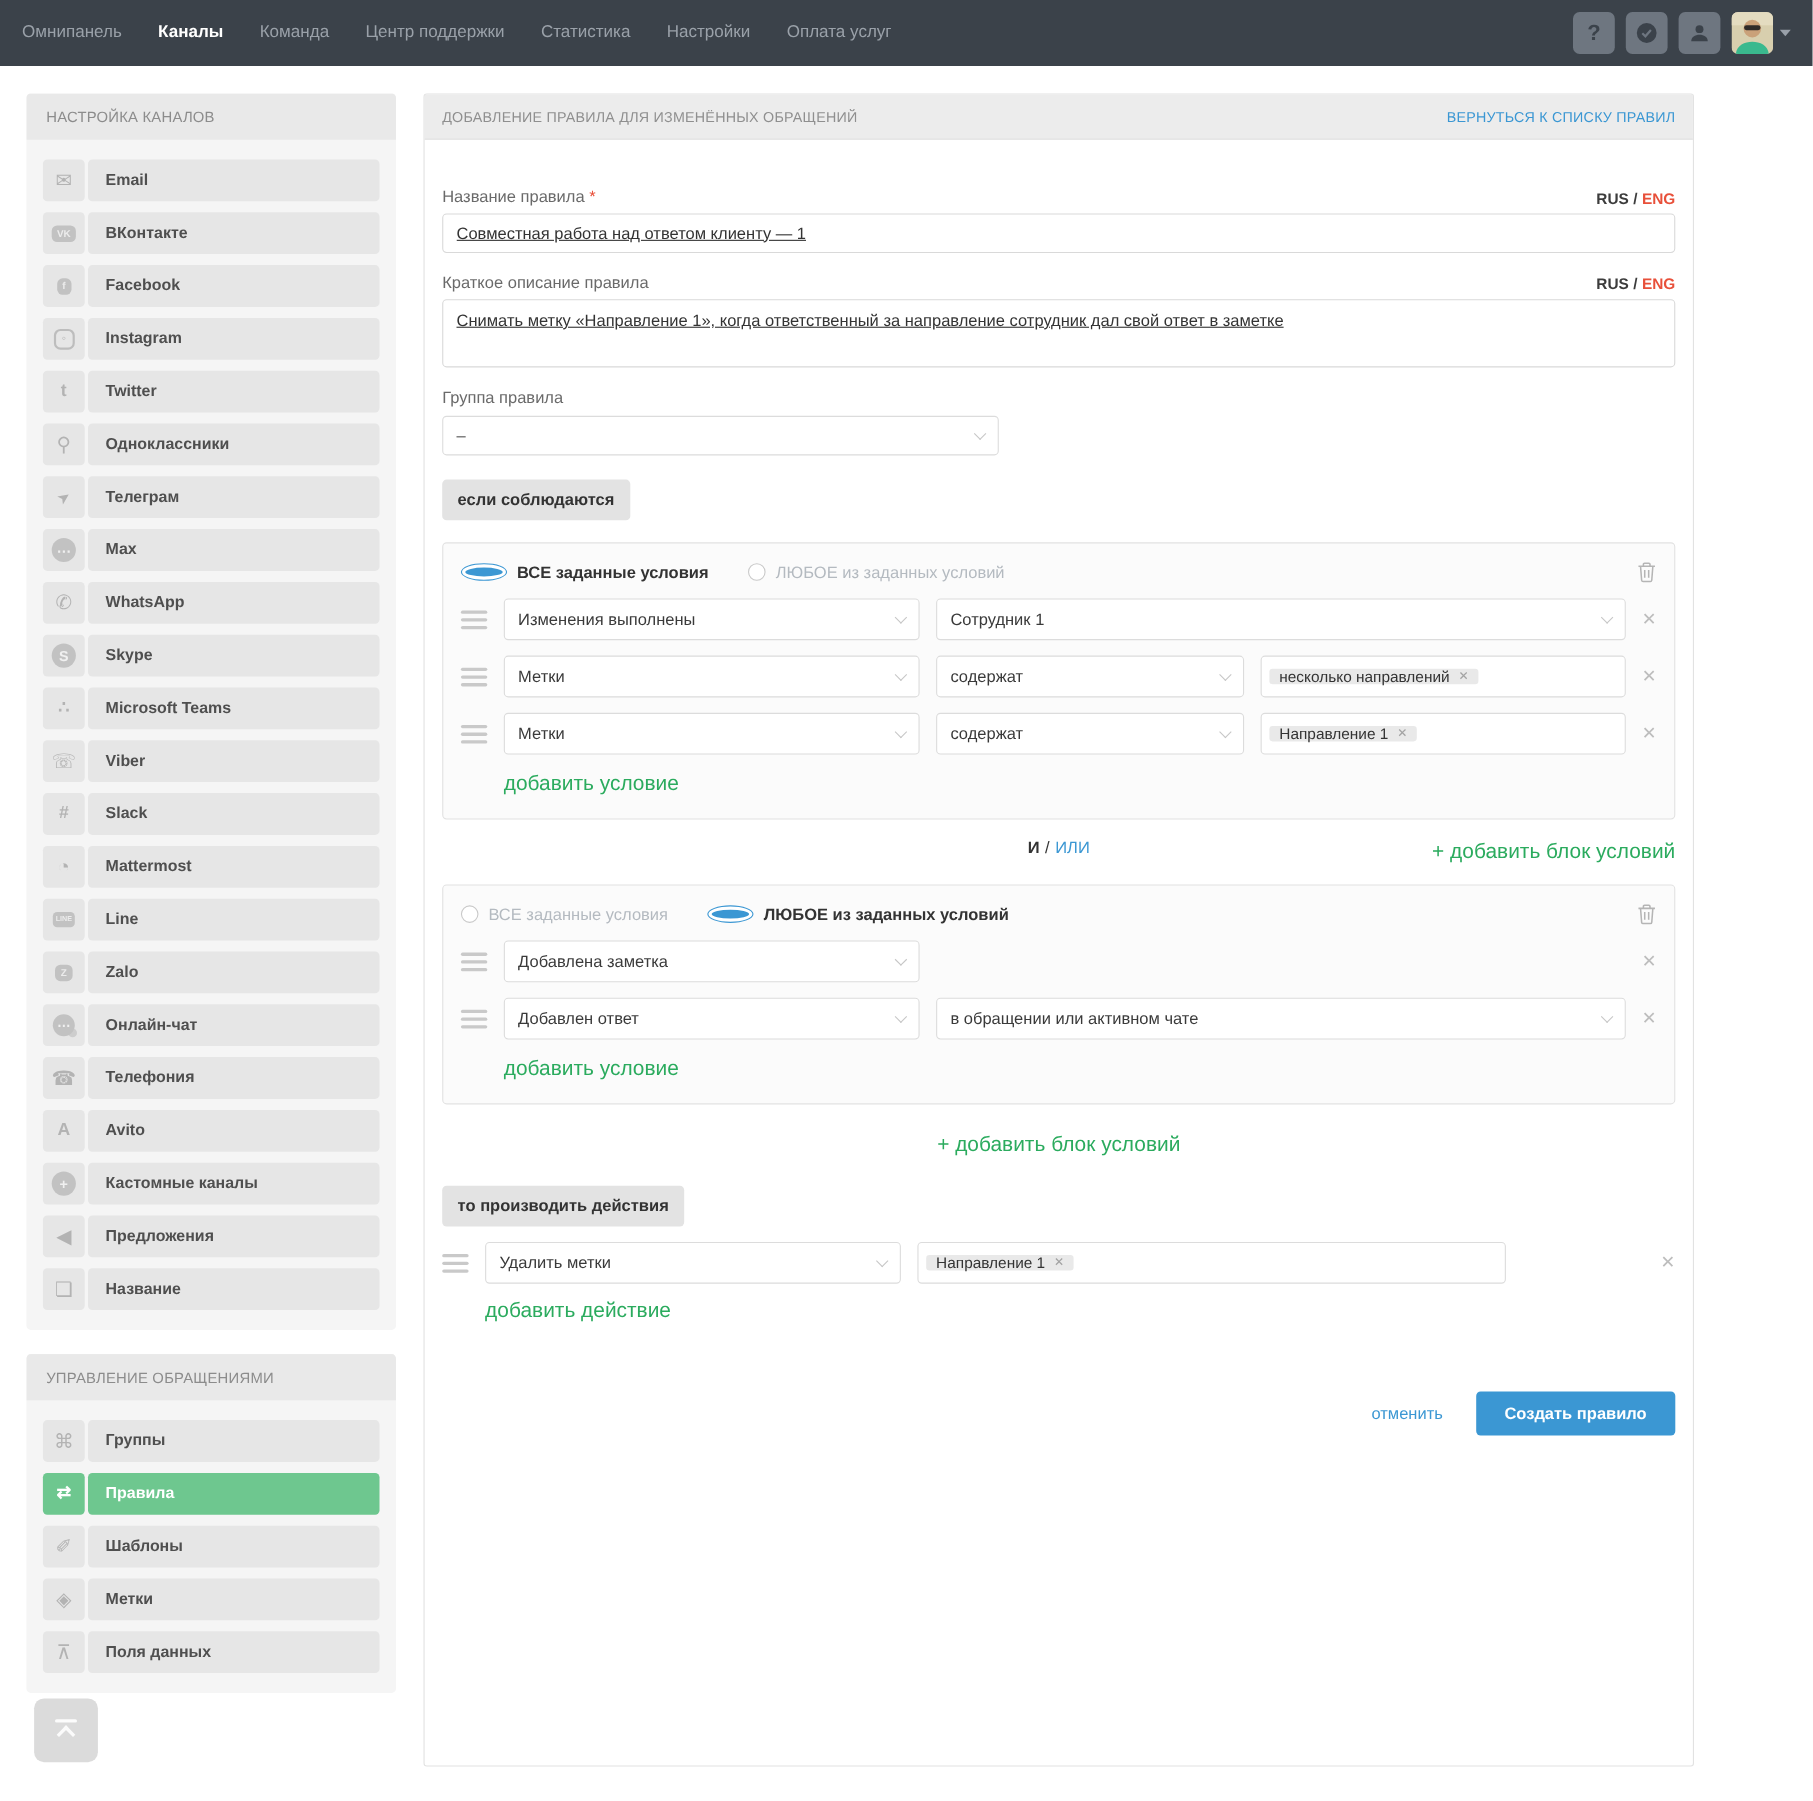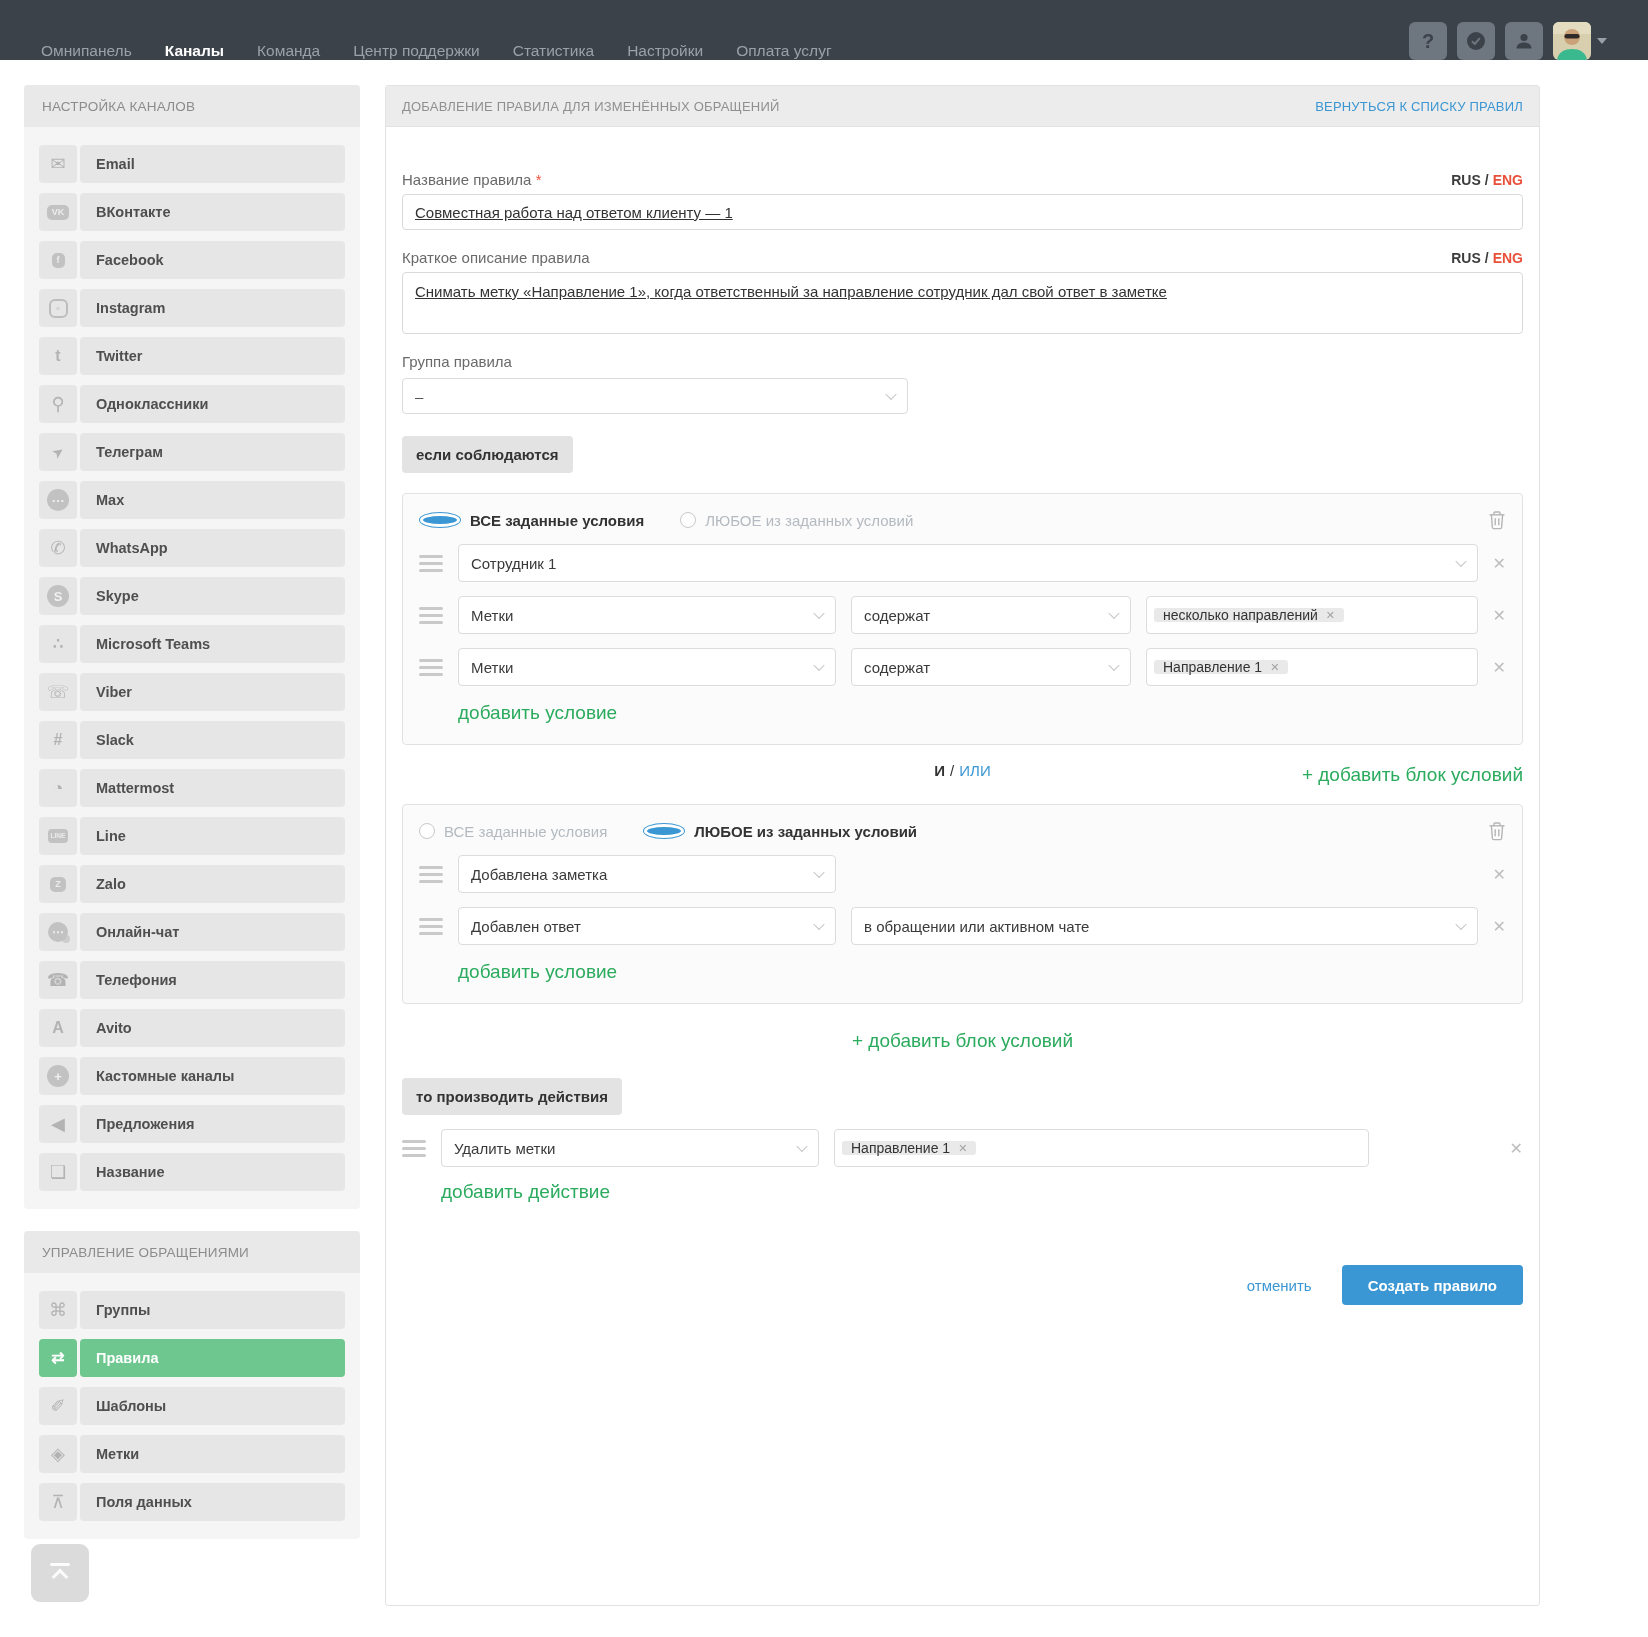--- a/index.html
+++ b/index.html
@@ -1,20 +1,20 @@
 <!DOCTYPE html>
 <html style="--nav-bg: #3b424a; --accent-blue: #3b97d3; --accent-green: #6ec78f; --link-green: #2bab5e; --danger-red: #e8503a;"><head>
 <meta charset="utf-8">
 <style>
   * { margin:0; padding:0; box-sizing:border-box; }
   body { font-family:"Liberation Sans", sans-serif; background:#fff; }
   .page { width:1648px; height:1637px; position:relative; overflow:hidden; background:#fff; }
 
   
-  .topnav { height:60px; background:var(--nav-bg,#3b424a); display:flex; align-items:flex-end; padding:0 41px; }
+  .topnav { height:60px; background:var(--nav-bg,#3b424a); display:flex; align-items:center; padding:0 20px; }
   .nav-items { display:flex; align-items:center; gap:33px; }
   .nav-item { font-size:15.5px; color:#9aa1a9; cursor:pointer; white-space:nowrap; }
   .nav-item.active { color:#fff; font-weight:bold; }
   .nav-right { margin-left:auto; display:flex; align-items:center; gap:10px; }
   .navbtn { width:38px; height:38px; border-radius:6px; background:#6e7680; display:flex; align-items:center; justify-content:center; cursor:pointer; color:#3b424a; font-weight:bold; font-size:20px; }
   .account { display:flex; align-items:center; cursor:pointer; }
   .avatar { width:38px; height:38px; border-radius:6px; overflow:hidden; flex:none; }
   .caret { width:0; height:0; border-left:5px solid transparent; border-right:5px solid transparent; border-top:6px solid #99a0a9; margin-left:6px; }
 
   
@@ -390,20 +390,24 @@
                 </svg>
             </span>
           </div>
 
           <div class="crow">
             <span class="handle">
                 <i></i>
                 <i></i>
                 <i></i>
               </span>
+            <div class="sel w1">
+              <span>Изменения выполнены</span>
+                <i class="chev"></i>
+            </div>
             <div class="sel f1">
               <span>Сотрудник 1</span>
                 <i class="chev"></i>
             </div>
             <span class="rowx">✕</span>
           </div>
 
           <div class="crow">
             <span class="handle">
                 <i></i>

